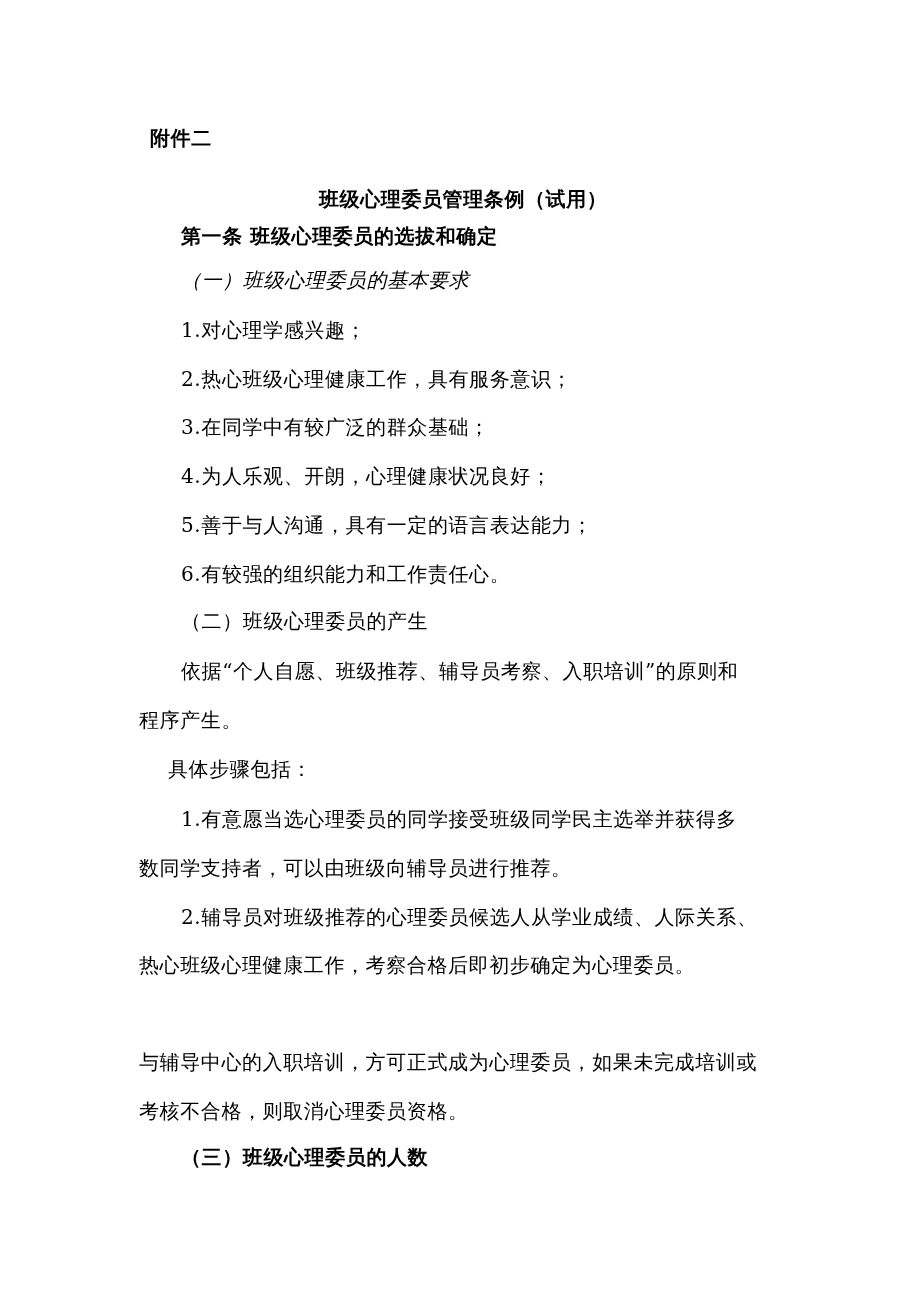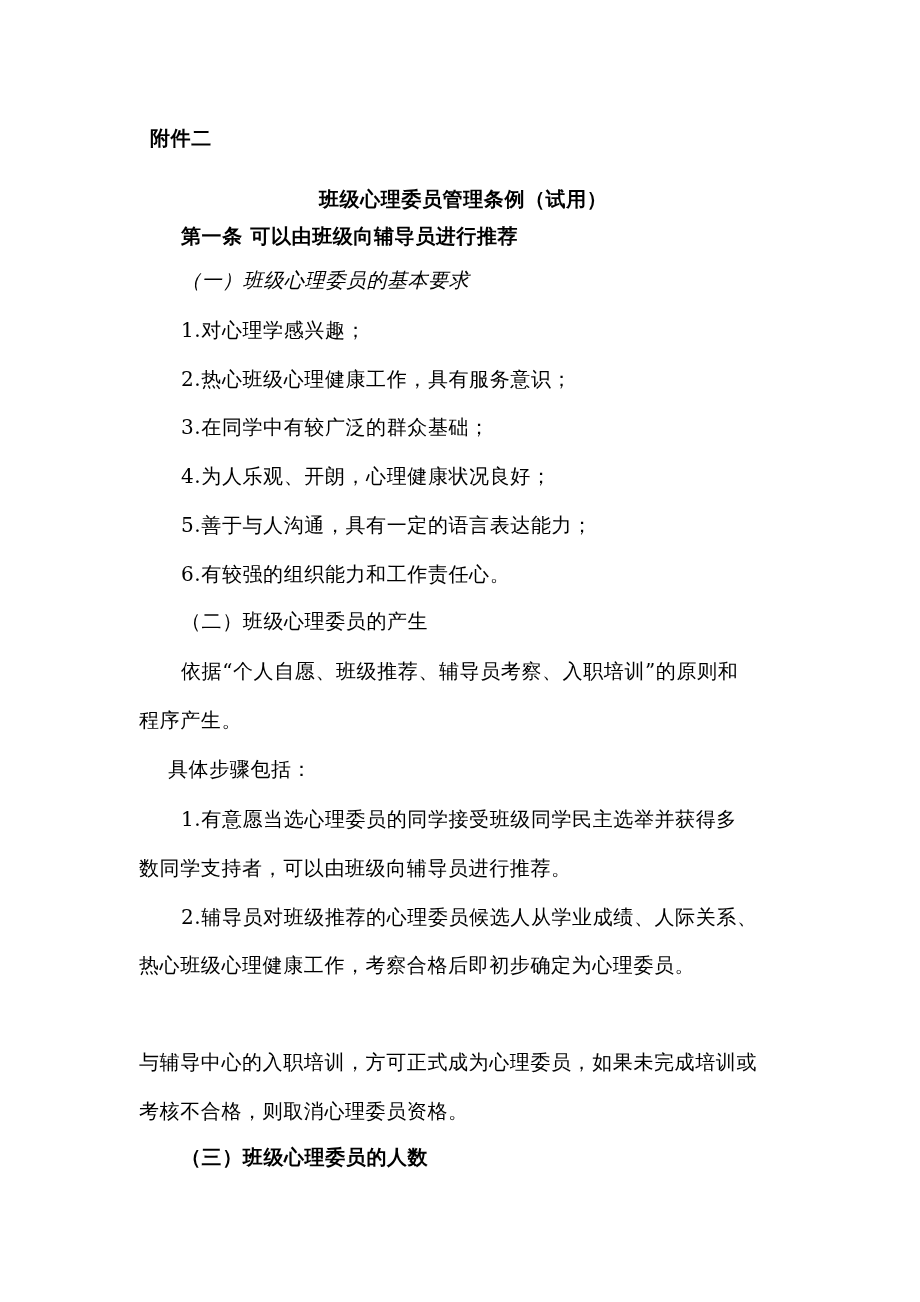--- a/index.html
+++ b/index.html
@@ -32,21 +32,21 @@
     font-weight: bold;
     font-family: "DejaVu Sans", "Liberation Sans", sans-serif;
   }
 </style>
 </head>
 <body>
 
 <div class="page">
   <div class="line bold" style="left:150px; top:124px;">附件二</div>
   <div class="line bold" style="left:319px; top:173px;margin-top:12px;">班级心理委员管理条例（试用）</div>
-  <div class="line bold" style="left:181px; top:222px;">第一条  可以由班级向辅导员进行推荐</div>
+  <div class="line bold" style="left:181px; top:222px;">第一条  班级心理委员的选拔和确定</div>
 
   <div class="line" style="left:181px; top:266px;font-style:italic;">（一）班级心理委员的基本要求</div>
   <div class="line" style="left:181px; top:316px;">1.对心理学感兴趣；</div>
   <div class="line" style="left:181px; top:365px;">2.热心班级心理健康工作，具有服务意识；</div>
   <div class="line" style="left:181px; top:413px;text-align:center;">3.在同学中有较广泛的群众基础；</div>
   <div class="line" style="left:181px; top:462px;">4.为人乐观、开朗，心理健康状况良好；</div>
   <div class="line" style="left:181px; top:511px;">5.善于与人沟通，具有一定的语言表达能力；</div>
   <div class="line" style="left:181px; top:560px;">6.有较强的组织能力和工作责任心。</div>
 
   <div class="line" style="left:181px; top:607px;">（二）班级心理委员的产生</div>

